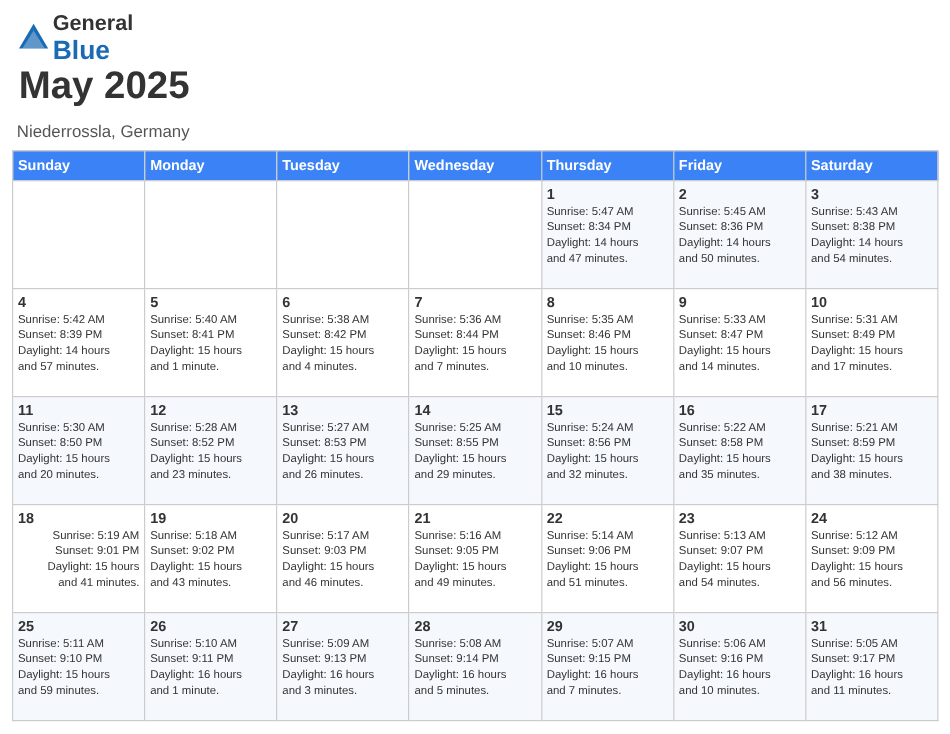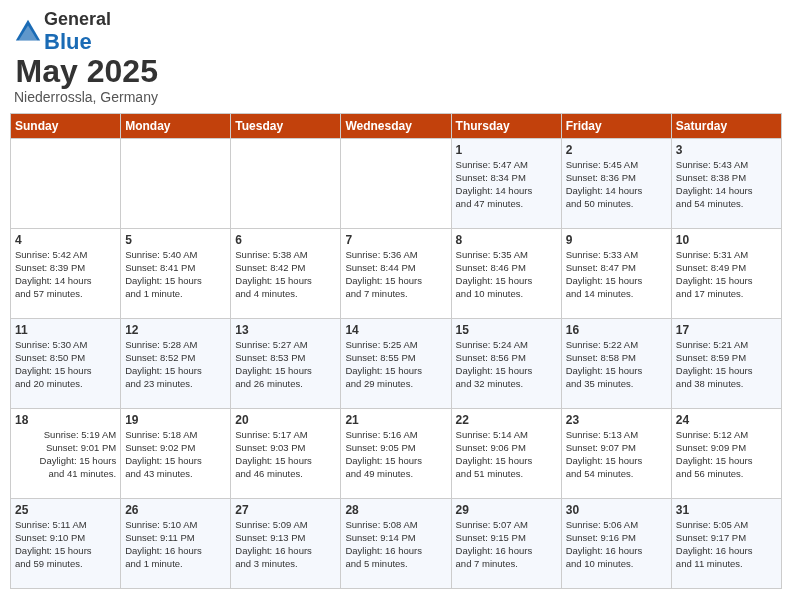--- a/index.html
+++ b/index.html
@@ -47,28 +47,29 @@
     }
     .month-title {
       font-size: 32px;
       font-weight: bold;
       color: #333;
       line-height: 1.1;
     }
     .subtitle {
       font-size: 14px;
       color: #555;
+      margin-top: 12px;
     }
     table {
       width: 100%;
       border-collapse: collapse;
       table-layout: fixed;
     }
     thead th {
-      background: #c2410c;
+      background: #3b82f6;
       color: #fff;
       font-size: 12px;
       font-weight: bold;
       padding: 5px 4px;
       text-align: left;
       border: 1px solid #ccc;
     }
     tbody td {
       vertical-align: top;
       border: 1px solid #ccc;

